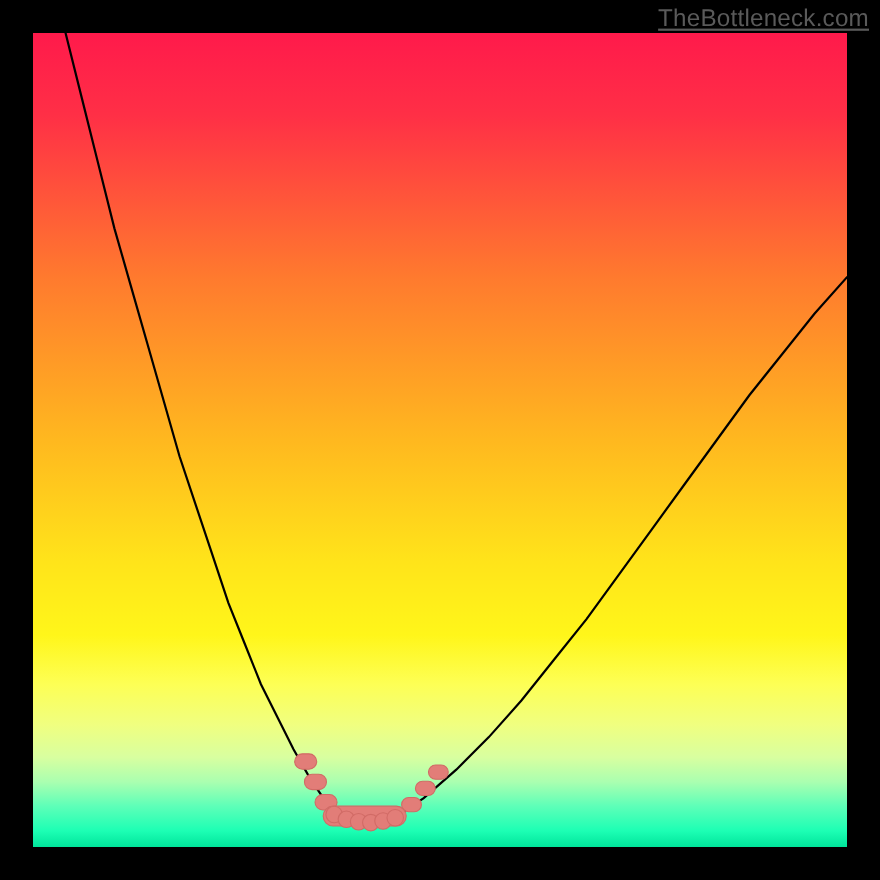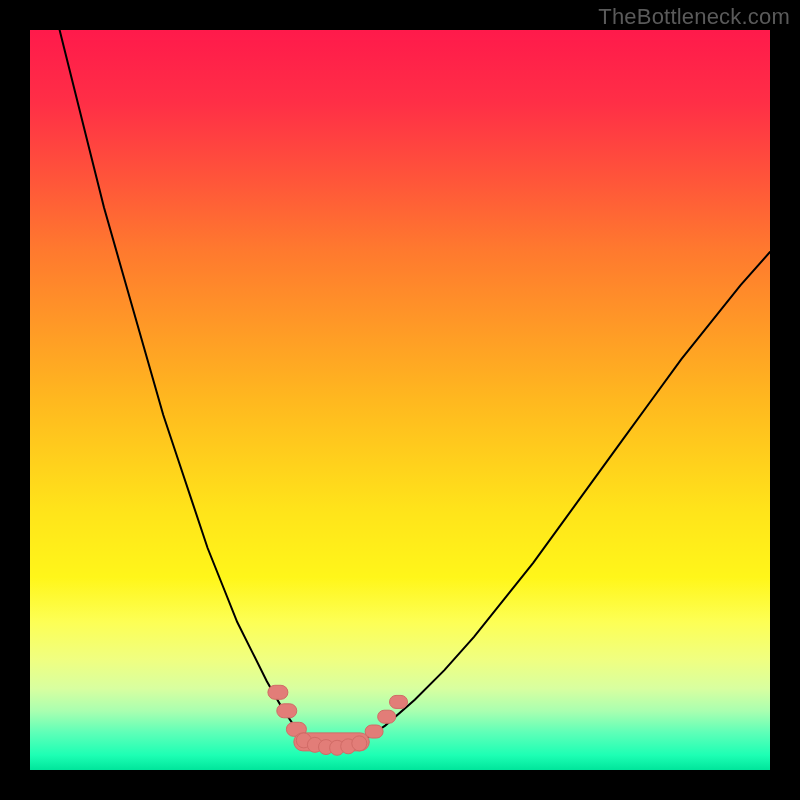--- a/index.html
+++ b/index.html
@@ -27,20 +27,21 @@
     height: 740px;
   }
   .watermark {
     position: absolute;
     top: 4px;
     right: 10px;
     color: #5a5a5a;
     font-size: 22px;
     font-weight: 500;
     letter-spacing: 0.2px;
+    text-decoration: underline;
   }
   svg { display: block; }
 </style>
 </head>
 <body>
 
 <div class="frame">
   <div class="watermark">TheBottleneck.com</div>
 
   <div class="plot">

